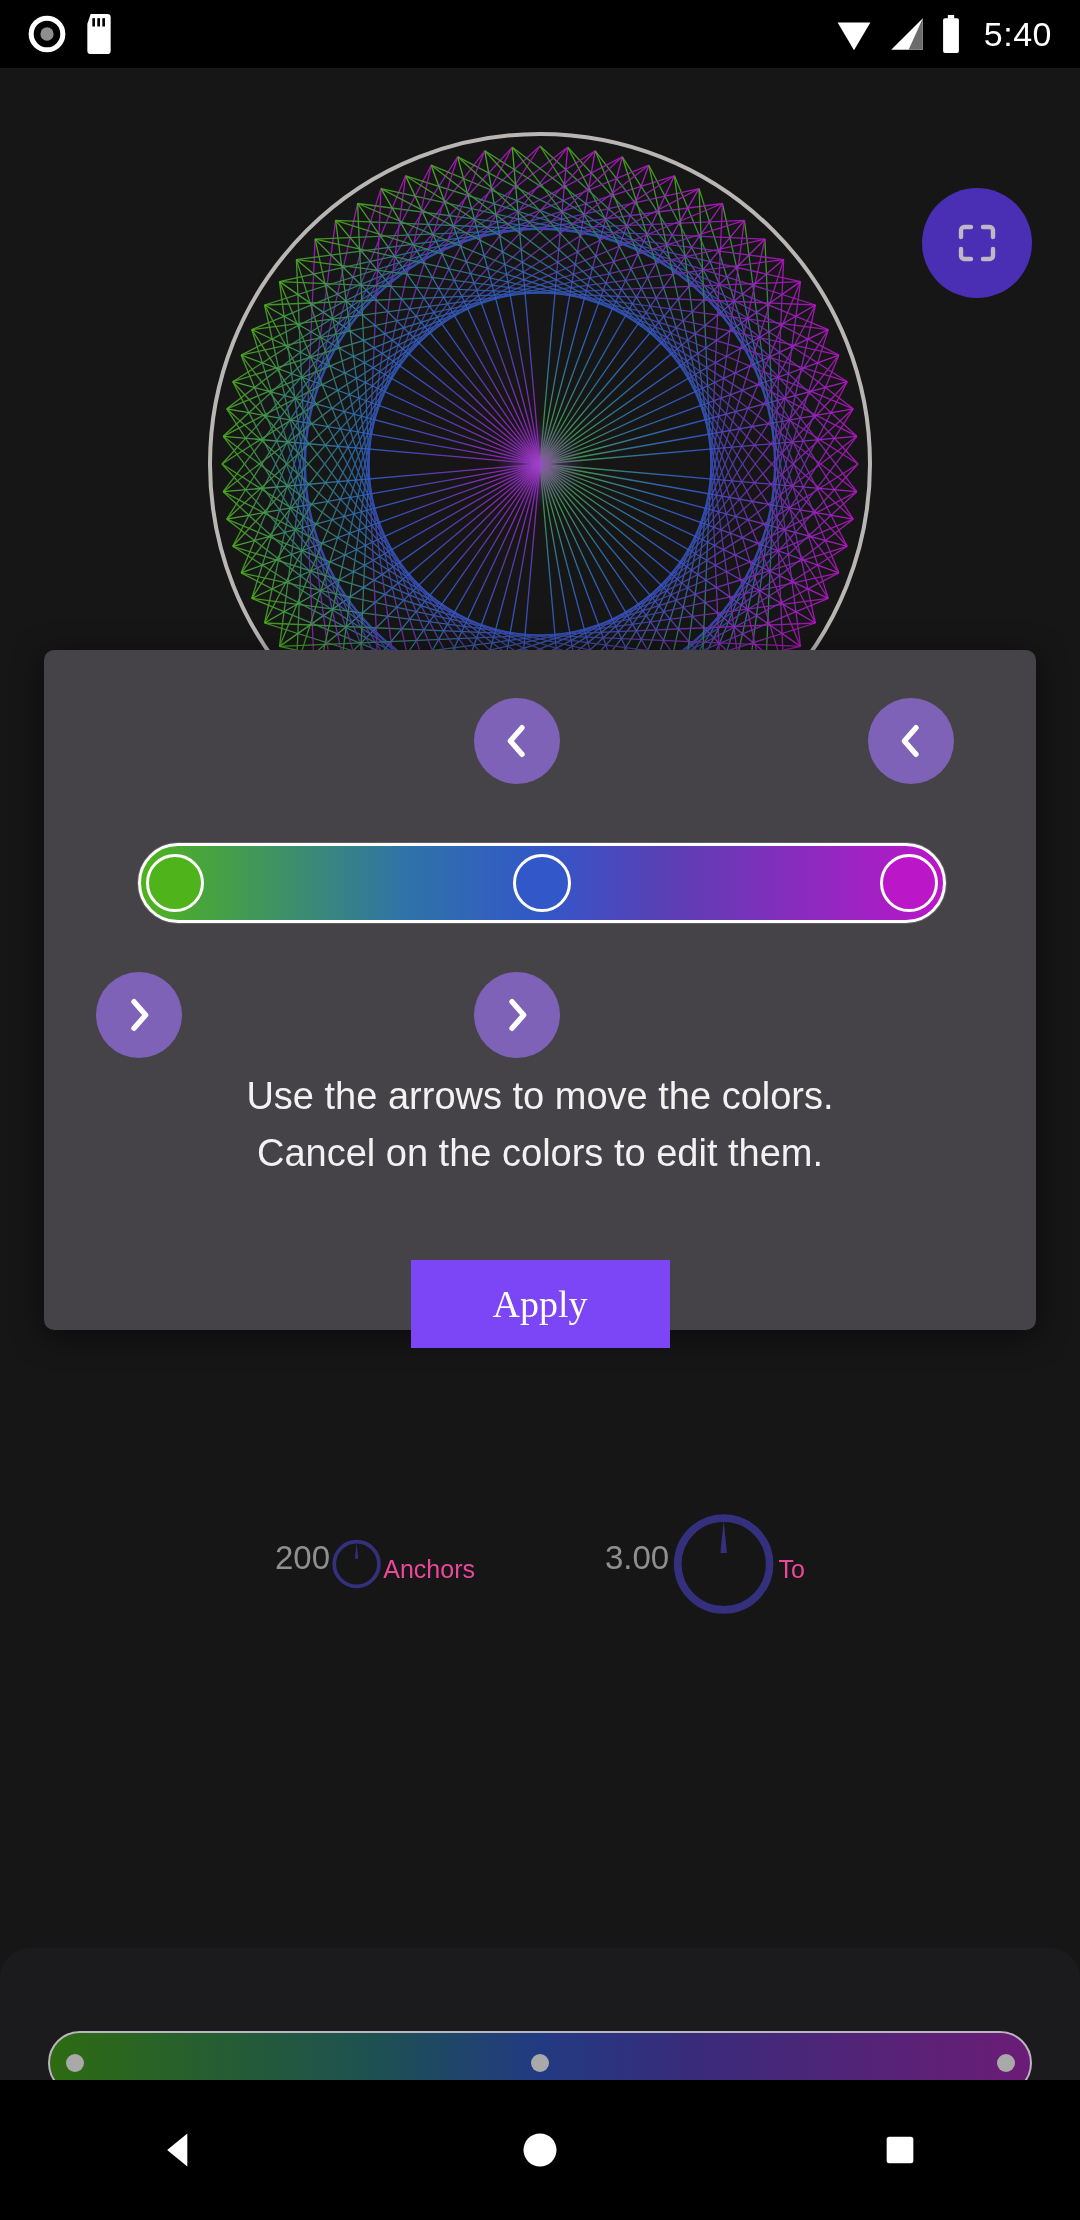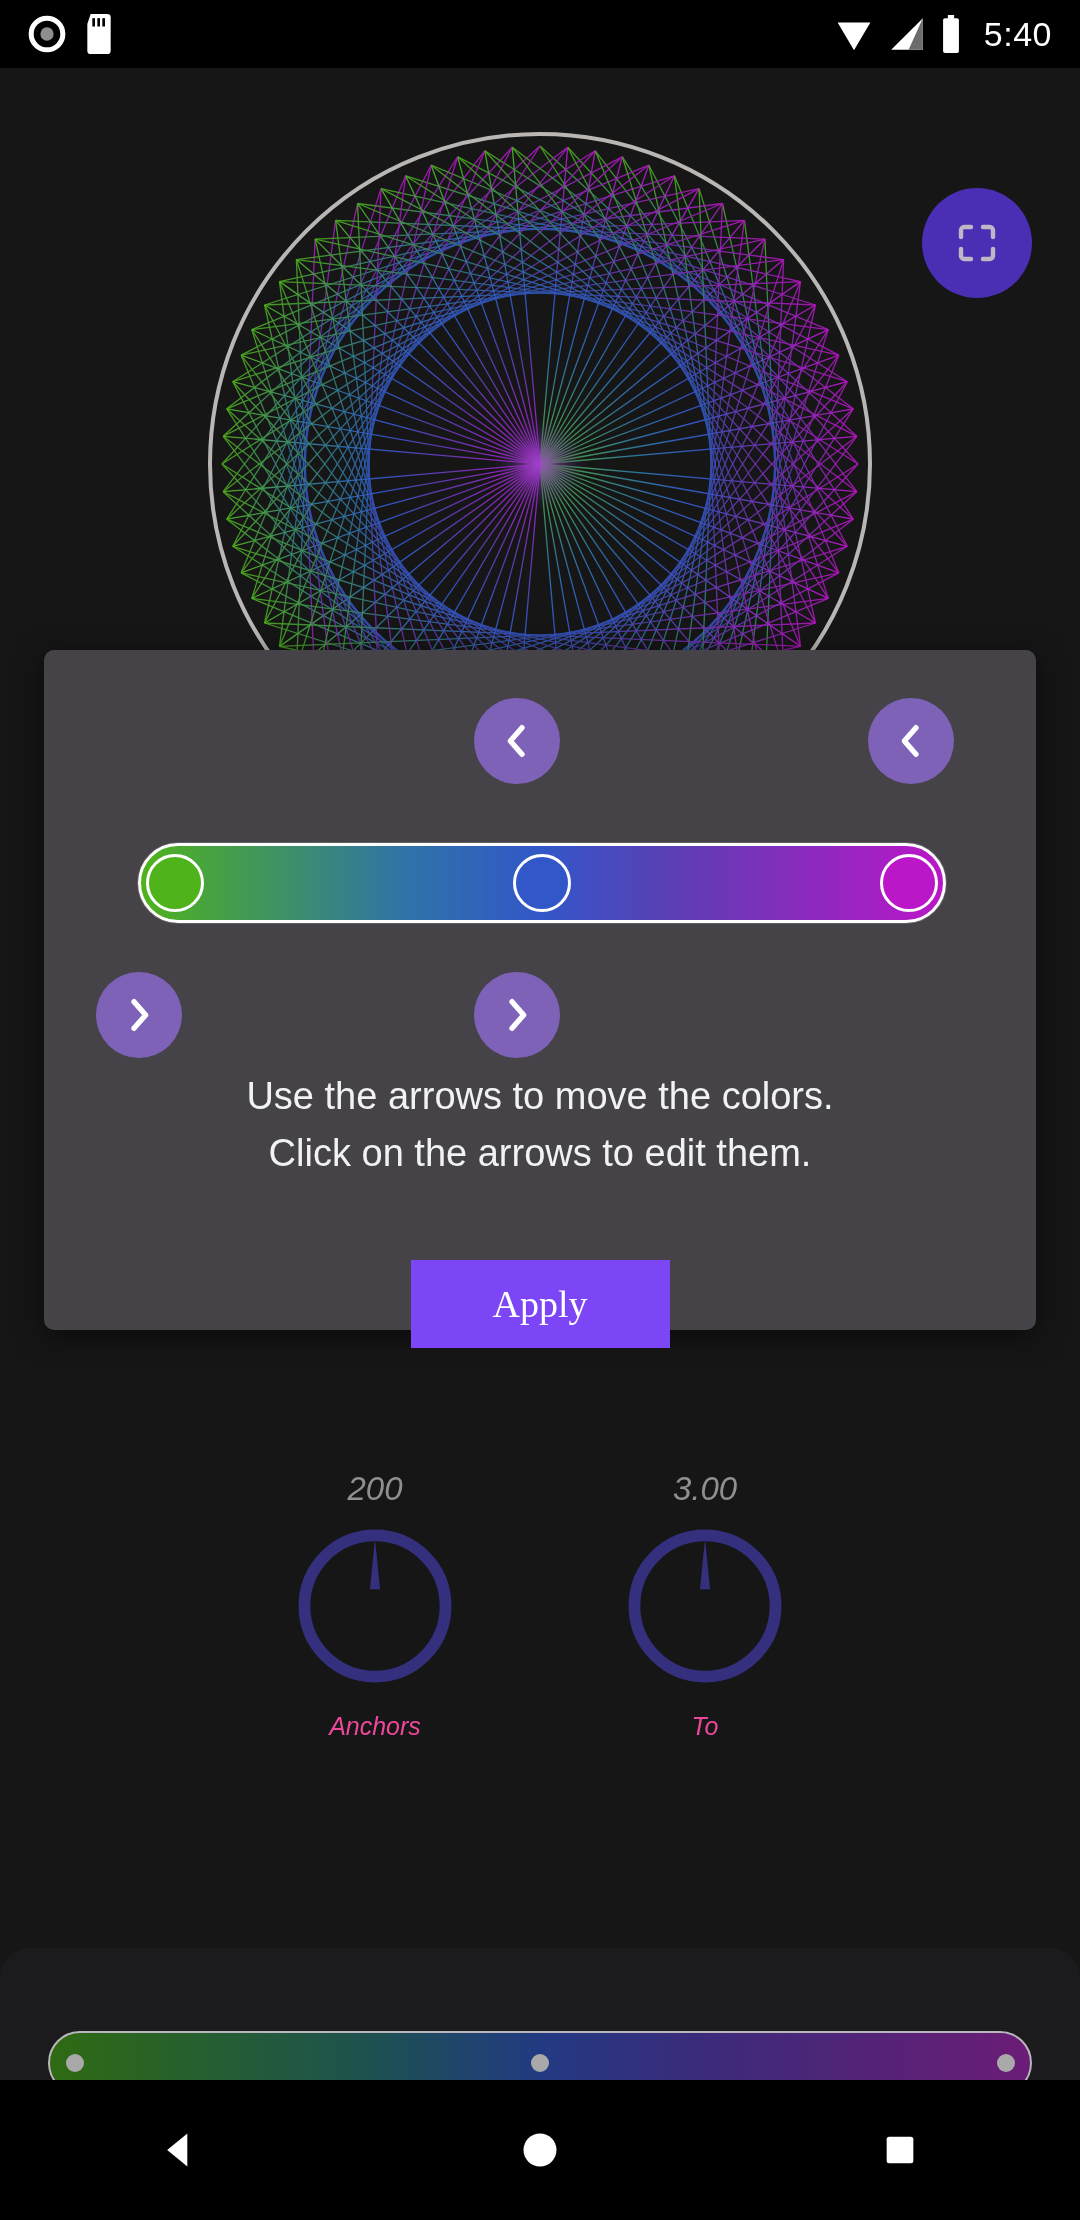--- a/index.html
+++ b/index.html
@@ -34,21 +34,21 @@
     width:110px; height:110px; border-radius:50%;
     background:#4a2fb5; display:flex; align-items:center; justify-content:center;
     cursor:pointer;
   }
 
   
   .knobs-row {
     position:absolute; top:1400px; left:0; width:1080px;
     display:flex; justify-content:center; gap:130px;
   }
-  .knob-cell { width:200px; display:flex; flex-direction:column; align-items:center;font-style:italic; }
+  .knob-cell { width:200px; display:flex; align-items:center; }
   .knob-value { color:#8f8f8f; font-size:33px; height:42px; line-height:42px; }
   .knob-dial { width:168px; height:168px; margin-top:12px; }
   .knob-label { color:#ec4899; font-size:25px; margin-top:22px; }
 
   
   .bottom-panel {
     position:absolute; left:0; top:1880px; width:1080px; height:200px;
     background:#1b1b1d; border-radius:30px 30px 0 0;
   }
   .bottom-bar {
@@ -452,21 +452,21 @@
     </div>
 
     <div class="arrow-btn" style="left:430px; top:322px;">
       <svg width="40" height="40" viewBox="0 0 24 24">
         <path d="M9 4 L16 12 L9 20" fill="none" stroke="#fff" stroke-width="3.2" stroke-linecap="round" stroke-linejoin="round"></path>
       </svg>
     </div>
 
     <div class="dlg-text">
       <div>Use the arrows to move the colors.</div>
-      <div>Click on the arrows to edit them.</div>
+      <div>Cancel on the colors to edit them.</div>
     </div>
 
     <div class="dlg-actions">
       <button class="btn-apply">Apply</button>
     </div>
 
   </div>
 
   <div class="navbar">
     <div class="nav-btn">

